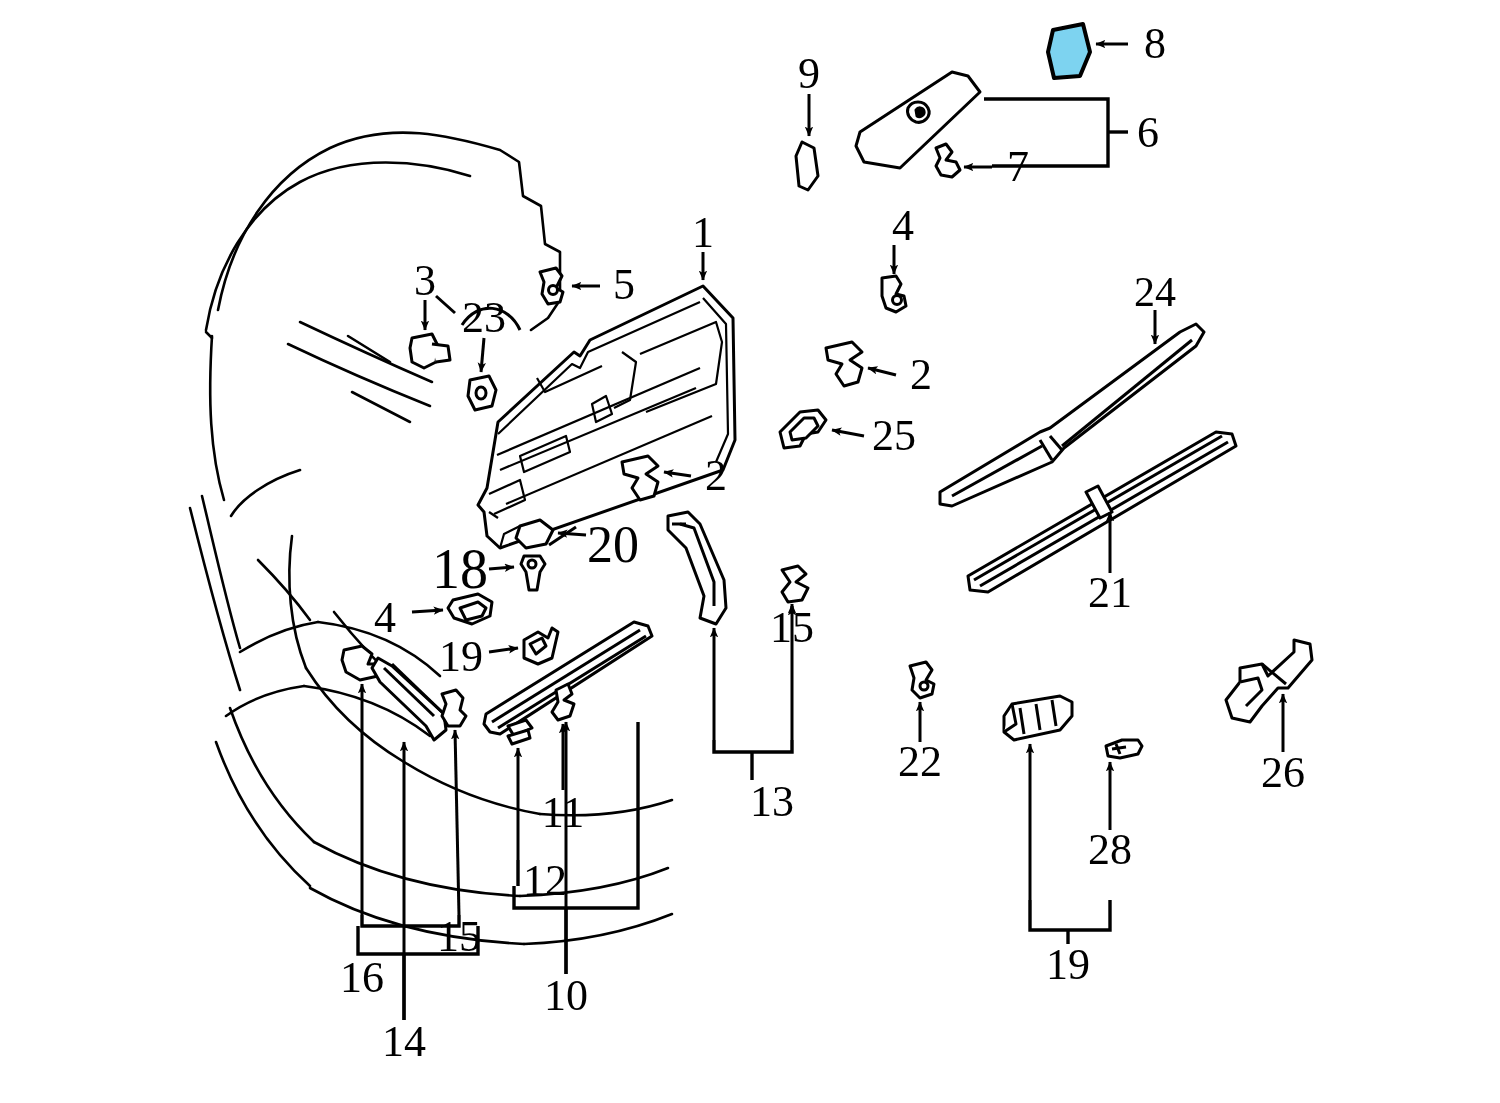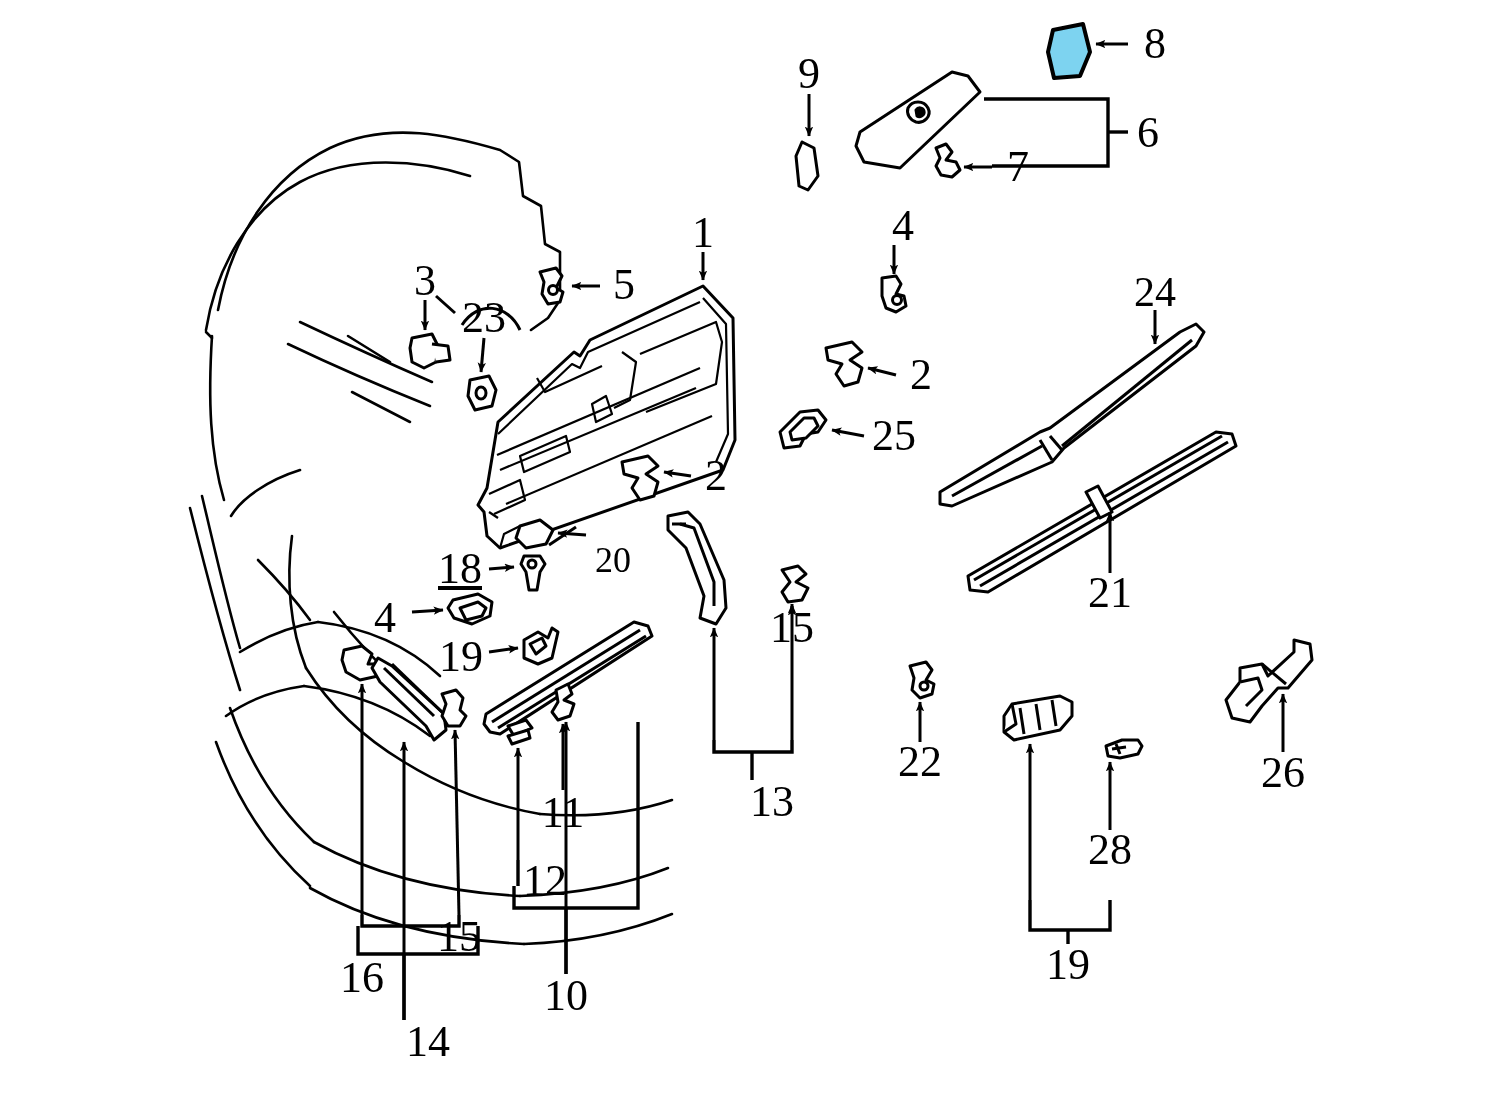--- a/index.html
+++ b/index.html
@@ -311,28 +311,28 @@
       <div class="lbl" style="left: 903px; top: 226px; font-size: 44px;">4</div>
       <div class="lbl" style="left: 624px; top: 285px; font-size: 44px;">5</div>
       <div class="lbl" style="left: 1148px; top: 133px; font-size: 44px;">6</div>
       <div class="lbl" style="left: 1018px; top: 167px; font-size: 44px;">7</div>
       <div class="lbl" style="left: 1155px; top: 44px; font-size: 44px;">8</div>
       <div class="lbl" style="left: 809px; top: 74px; font-size: 44px;">9</div>
       <div class="lbl" style="left: 566px; top: 996px; font-size: 44px;">10</div>
       <div class="lbl" style="left: 563px; top: 813px; font-size: 44px;">11</div>
       <div class="lbl" style="left: 527px; top: 881px; font-size: 44px; margin-left: 18px;">12</div>
       <div class="lbl" style="left: 727px; top: 802px; font-size: 44px; margin-left: 45px;">13</div>
-      <div class="lbl" style="left: 404px; top: 1042px; font-size: 44px; margin-left: 24px;">14</div>
+      <div class="lbl" style="left: 404px; top: 1042px; font-size: 44px;">14</div>
       <div class="lbl" style="left: 792px; top: 628px; font-size: 44px;">15</div>
       <div class="lbl" style="left: 459px; top: 937px; font-size: 44px;">15</div>
       <div class="lbl" style="left: 362px; top: 978px; font-size: 44px;">16</div>
       <div class="lbl" style="left: 385px; top: 618px; font-size: 44px;">4</div>
-      <div class="lbl" style="left: 460px; top: 569px; font-size: 44px; text-decoration: underline;">18</div>
+      <div class="lbl" style="left: 460px; top: 569px; font-size: 56px;">18</div>
       <div class="lbl" style="left: 461px; top: 657px; font-size: 44px;">19</div>
-      <div class="lbl" style="left: 613px; top: 560px; font-size: 36px;">20</div>
+      <div class="lbl" style="left: 613px; top: 545px; font-size: 52px;">20</div>
       <div class="lbl" style="left: 1110px; top: 593px; font-size: 44px;">21</div>
       <div class="lbl" style="left: 920px; top: 762px; font-size: 44px;">22</div>
       <div class="lbl" style="left: 484px; top: 318px; font-size: 44px;">23</div>
       <div class="lbl" style="left: 1155px; top: 292px; font-size: 42px; text-align: right;">24</div>
       <div class="lbl" style="left: 894px; top: 436px; font-size: 44px;">25</div>
       <div class="lbl" style="left: 1283px; top: 773px; font-size: 44px;">26</div>
       <div class="lbl" style="left: 1068px; top: 965px; font-size: 44px;">19</div>
       <div class="lbl" style="left: 1110px; top: 850px; font-size: 44px;">28</div>
     </div>
 

